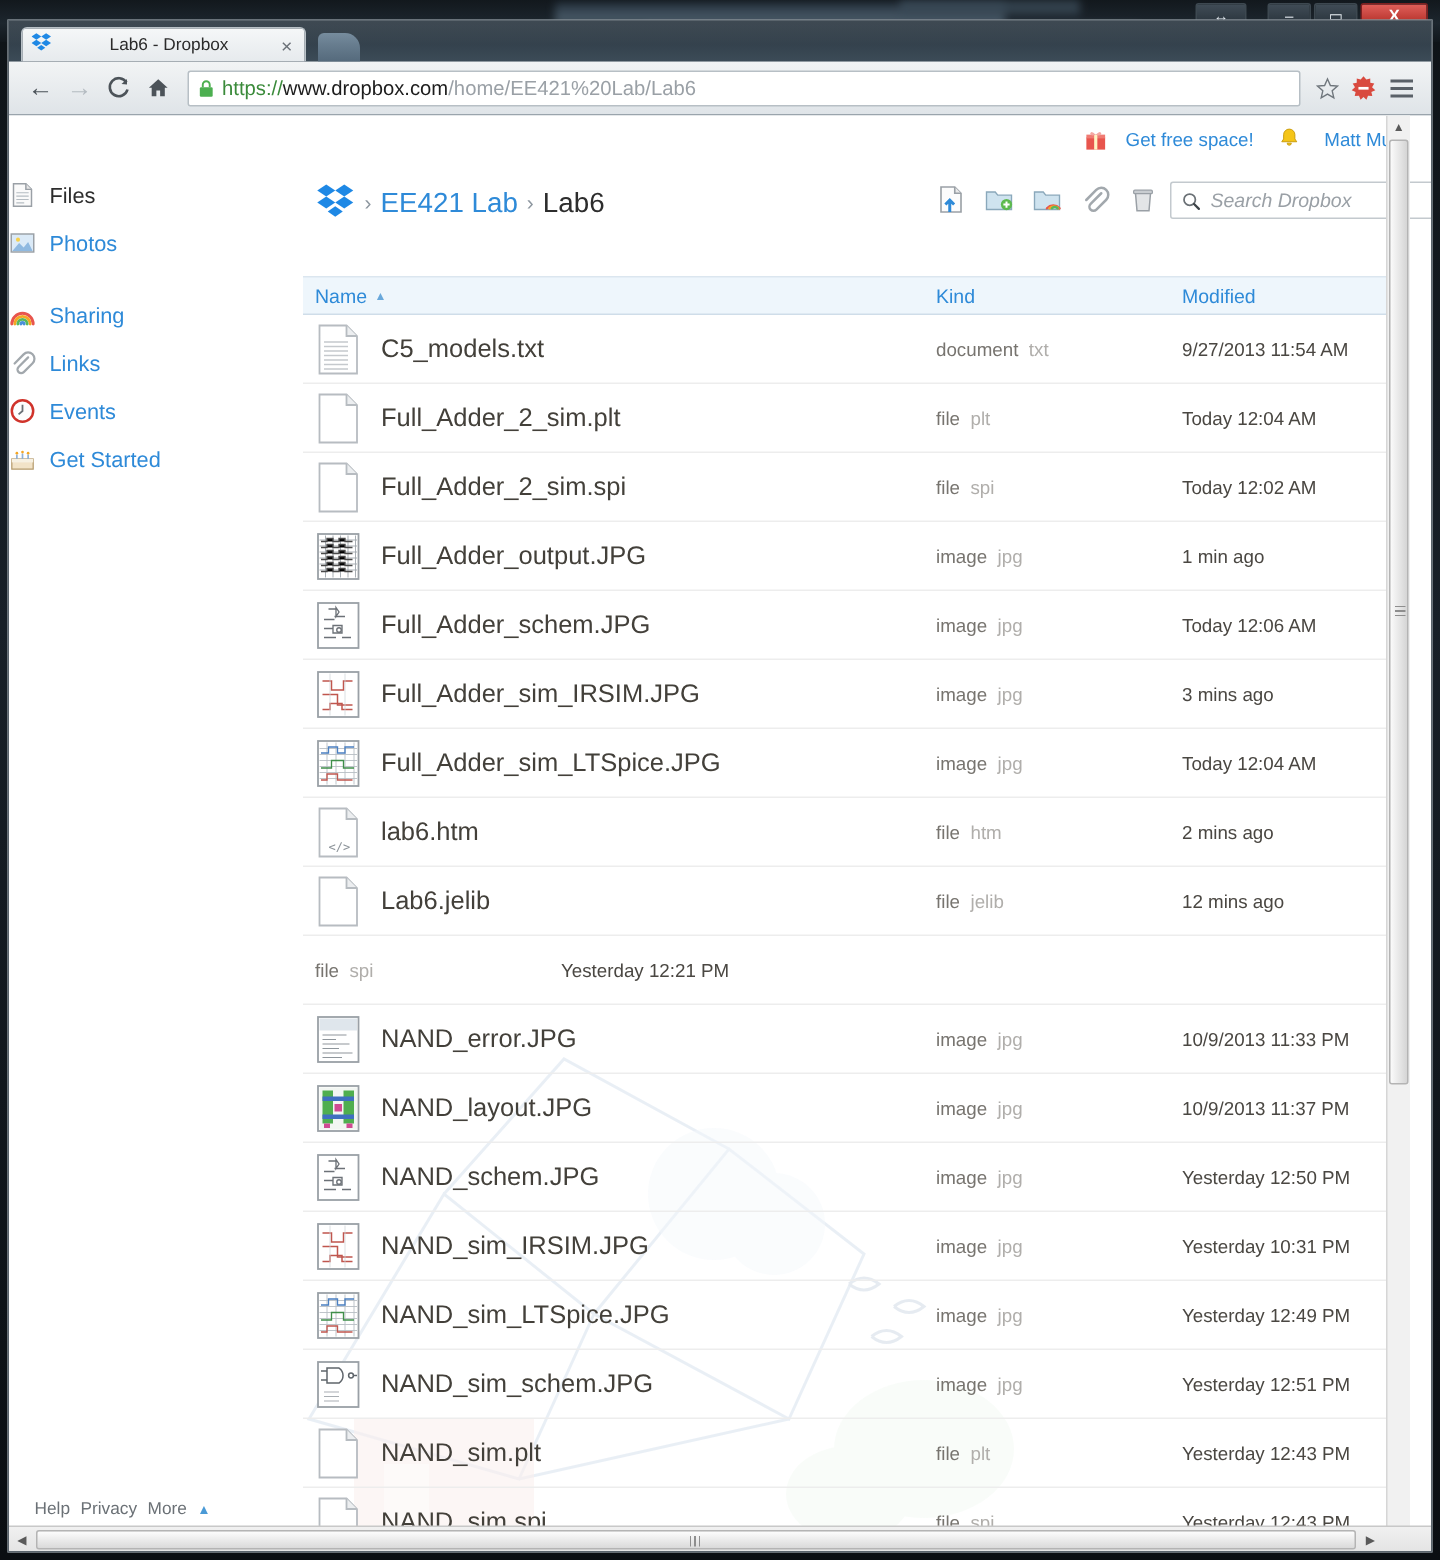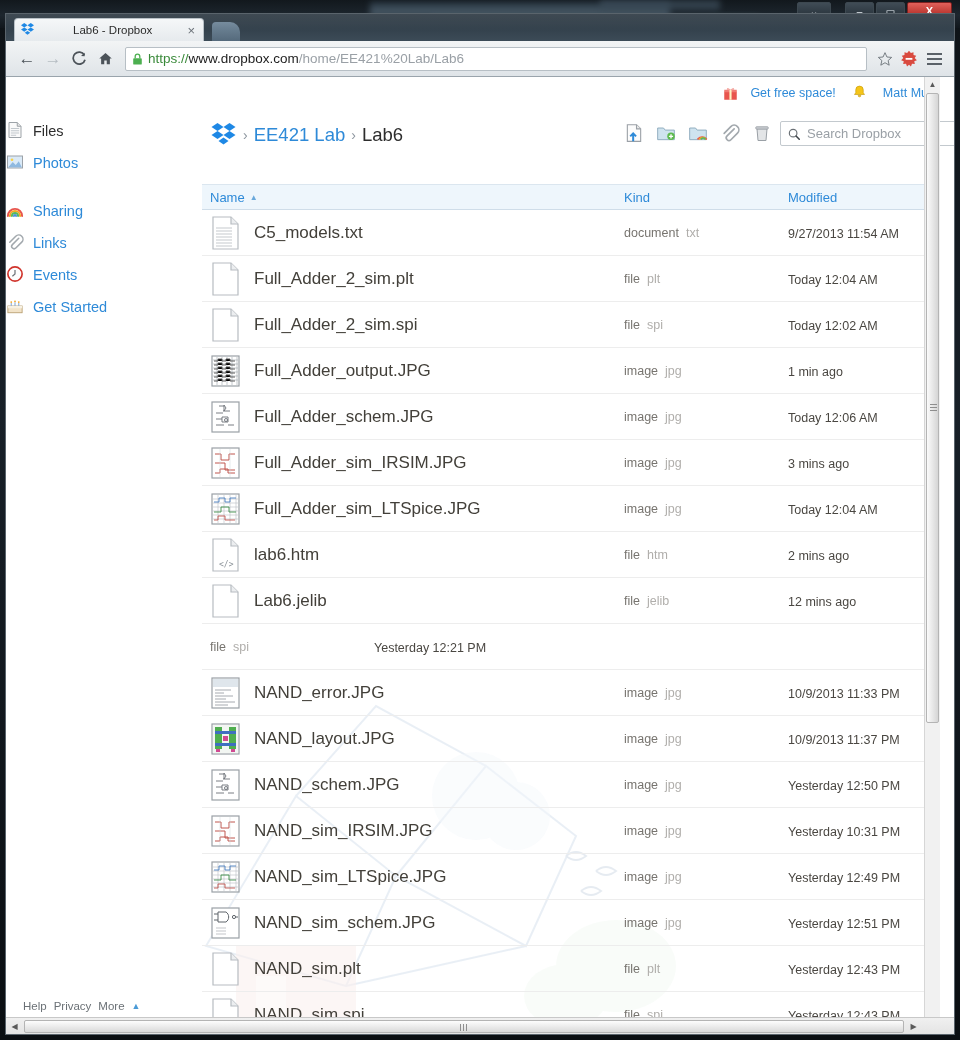--- a/index.html
+++ b/index.html
@@ -228,21 +228,21 @@
   .act-ico { width: 20px; height: 20px; }
   #searchbox {
     position: absolute; right: -18px; top: 12px;
     width: 178px; height: 25px;
     background: #fff;
     border: 1px solid #c3c9ce;
     border-radius: 2px;
     display: flex; align-items: center;
     padding-left: 6px; gap: 6px;
   }
-  #searchbox .ph { font-size: 13px; color: #9aa0a6; }
+  #searchbox .ph { font-size: 13px; color: #9aa0a6; font-style: italic; }
 
   
   #thead {
     display: flex; align-items: center;
     height: 26px;
     background: #eef6fc;
     border-top: 1px solid #dbe6ef;
     border-bottom: 1px solid #cfdde9;
     font-size: 13px;
     color: #2e8ad8;

